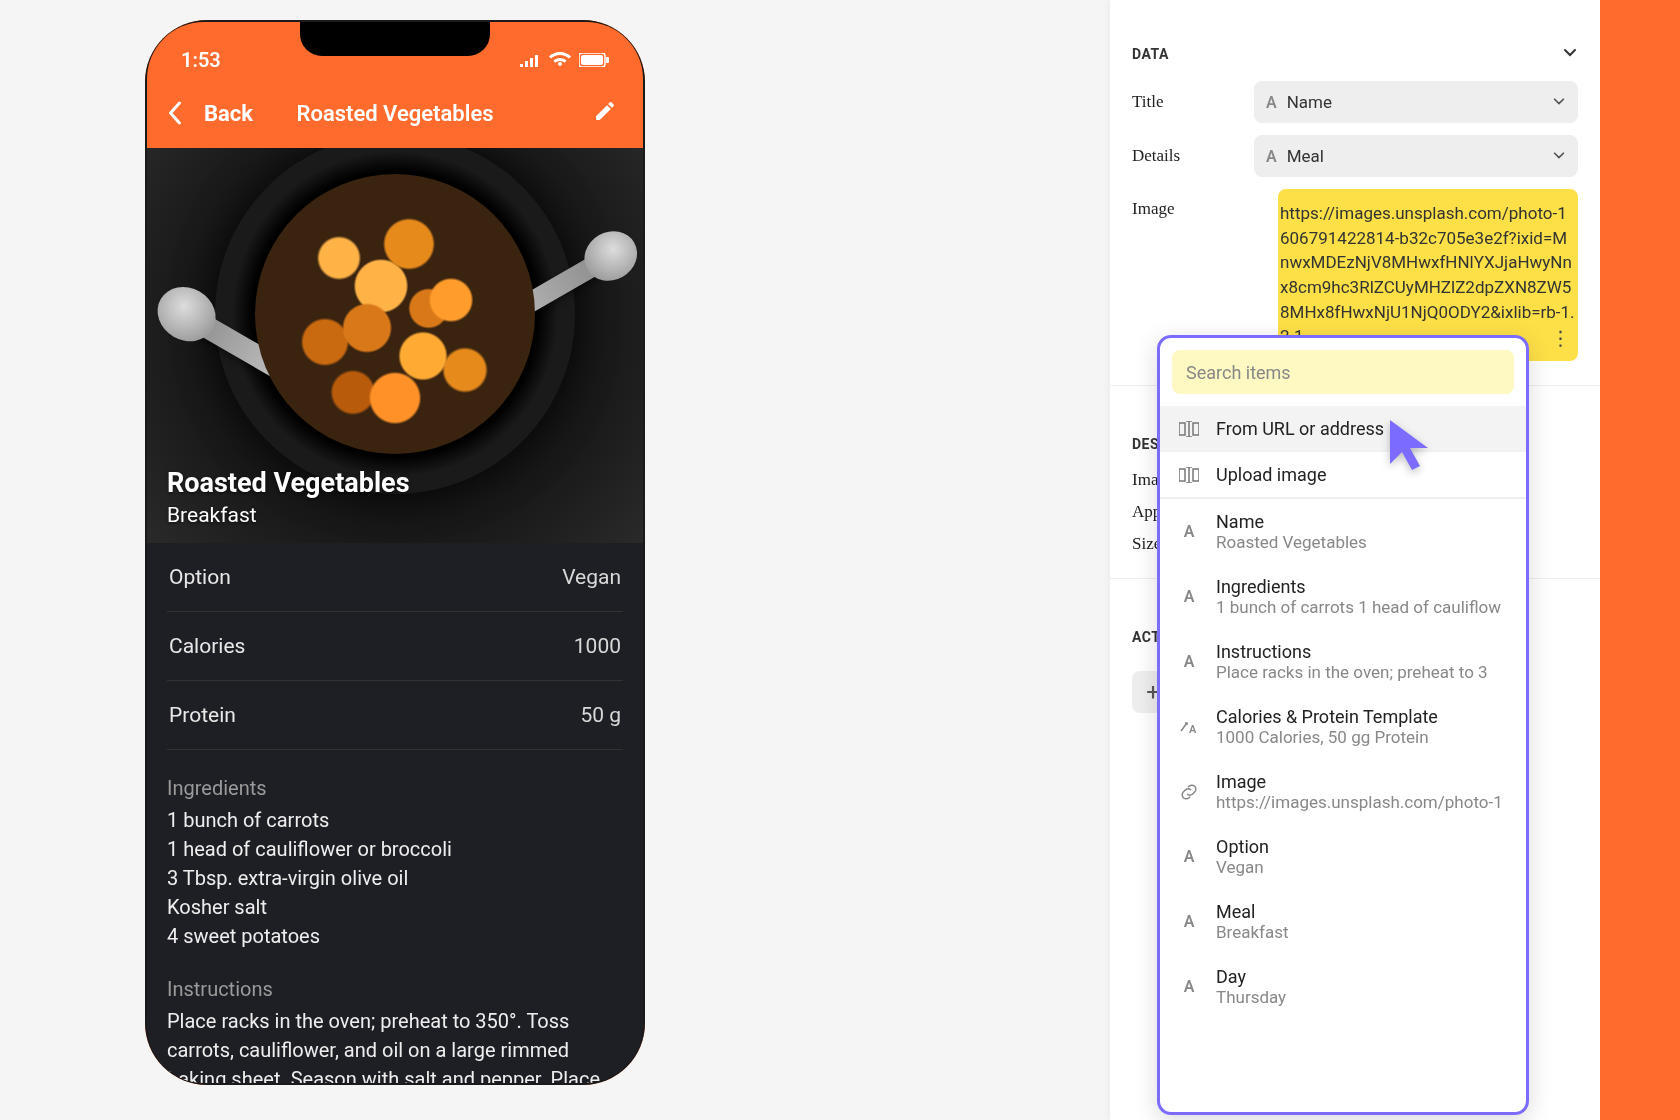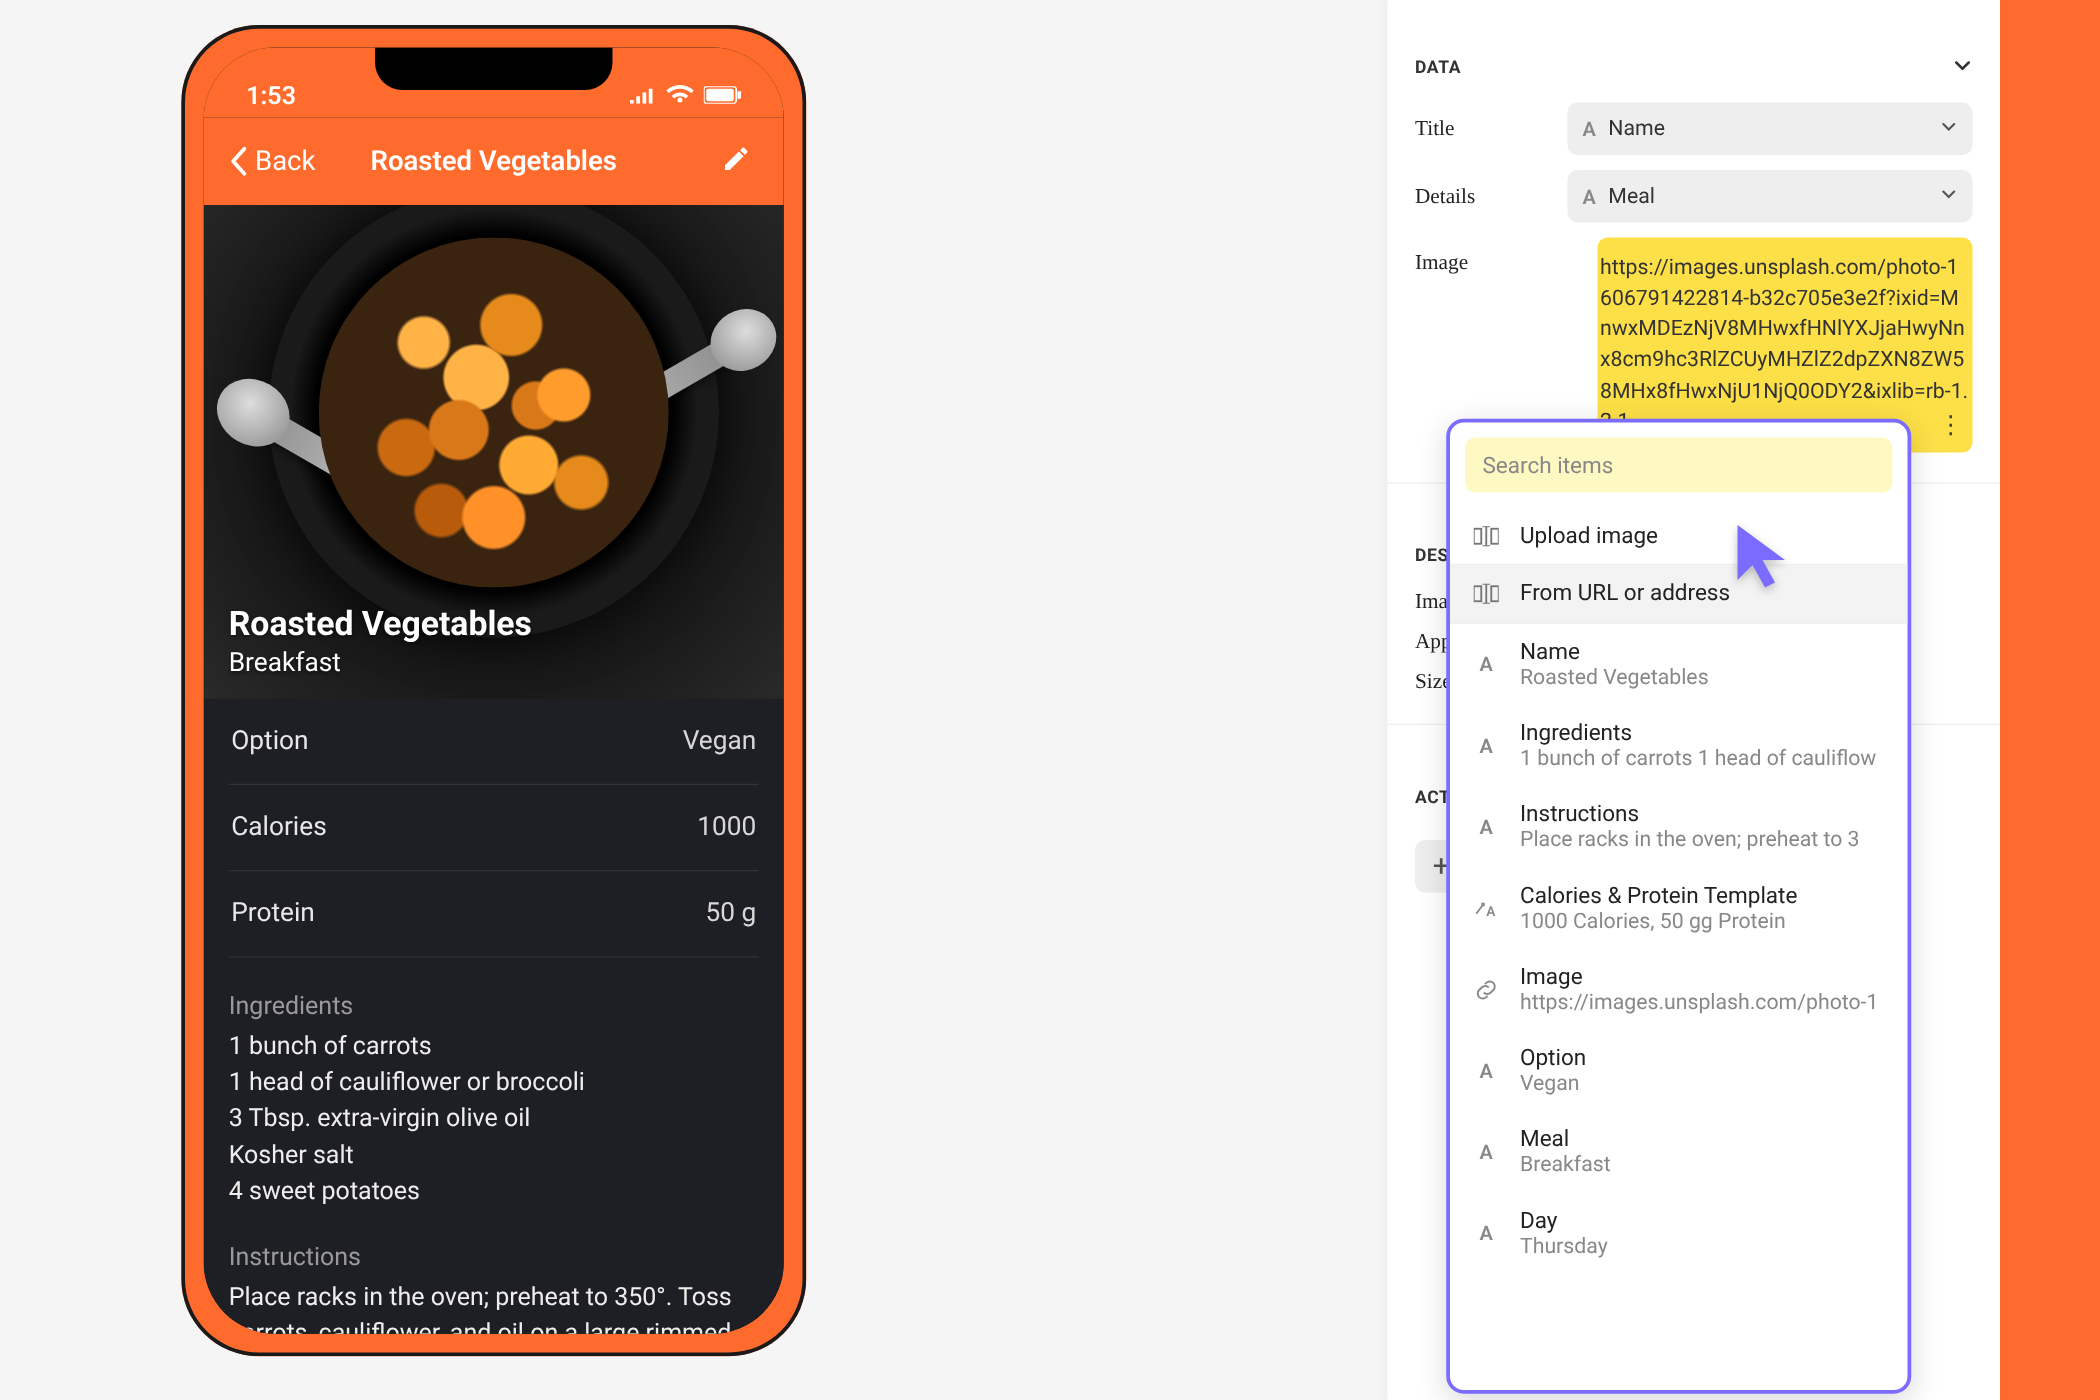--- a/index.html
+++ b/index.html
@@ -24,21 +24,21 @@
 
   
   .phone-wrap {
     position: absolute;
     left: 145px;
     top: 20px;
     width: 500px;
     height: 1065px;
     background: #ff6b2c;
     border-radius: 62px;
-    padding: 18px;
+    padding: 2px;
     box-shadow: 0 0 0 3px #1a1a1a inset;
   }
   .phone-inner {
     width: 100%;
     height: 100%;
     border-radius: 57px;
     overflow: hidden;
     background: #1a1a1a;
     position: relative;
   }
@@ -70,21 +70,21 @@
 
   .nav-bar {
     height: 70px;
     background: #ff6b2c;
     display: flex;
     align-items: center;
     padding: 0 20px;
     color: #fff;
     position: relative;
   }
-  .nav-back { display: flex; align-items: center; gap: 6px; font-size: 22px; font-weight: 400; }
+  .nav-back { display: flex; align-items: center; gap: 22px; font-size: 22px; font-weight: 700; }
   .nav-title { position: absolute; left: 50%; transform: translateX(-50%); font-size: 22px; font-weight: 600; }
   .nav-edit { position: absolute; right: 26px; }
 
   .hero {
     position: relative;
     height: 395px;
     background: radial-gradient(circle at 50% 45%, #1a1a1a 0%, #0d0d0d 40%, #2a2a2a 100%);
     overflow: hidden;
   }
   .plate {
@@ -456,44 +456,44 @@
 
 </div>
 
 <div class="popover">
   <div class="search-wrap">
     <div class="search-input">
       <span>Search items</span>
     </div>
   </div>
 
+  <div class="pop-item active">
+    <span class="pop-icon">
+      <svg width="20" height="16" viewBox="0 0 20 16">
+          <rect x="0" y="2" width="6" height="12" fill="none" stroke="#777" stroke-width="1.5"></rect>
+          <rect x="14" y="2" width="6" height="12" fill="none" stroke="#777" stroke-width="1.5"></rect>
+          <line x1="10" y1="0" x2="10" y2="16" stroke="#777" stroke-width="1.5"></line>
+          <line x1="7" y1="0" x2="13" y2="0" stroke="#777" stroke-width="1.5"></line>
+          <line x1="7" y1="16" x2="13" y2="16" stroke="#777" stroke-width="1.5"></line>
+        </svg>
+    </span>
+    <span class="pop-single">From URL or address</span>
+  </div>
   <div class="pop-item">
     <span class="pop-icon">
       <svg width="20" height="16" viewBox="0 0 20 16">
           <rect x="0" y="2" width="6" height="12" fill="none" stroke="#777" stroke-width="1.5"></rect>
           <rect x="14" y="2" width="6" height="12" fill="none" stroke="#777" stroke-width="1.5"></rect>
           <line x1="10" y1="0" x2="10" y2="16" stroke="#777" stroke-width="1.5"></line>
           <line x1="7" y1="0" x2="13" y2="0" stroke="#777" stroke-width="1.5"></line>
           <line x1="7" y1="16" x2="13" y2="16" stroke="#777" stroke-width="1.5"></line>
         </svg>
     </span>
     <span class="pop-single">Upload image</span>
   </div>
-  <div class="pop-item active">
-    <span class="pop-icon">
-      <svg width="20" height="16" viewBox="0 0 20 16">
-          <rect x="0" y="2" width="6" height="12" fill="none" stroke="#777" stroke-width="1.5"></rect>
-          <rect x="14" y="2" width="6" height="12" fill="none" stroke="#777" stroke-width="1.5"></rect>
-          <line x1="10" y1="0" x2="10" y2="16" stroke="#777" stroke-width="1.5"></line>
-          <line x1="7" y1="0" x2="13" y2="0" stroke="#777" stroke-width="1.5"></line>
-          <line x1="7" y1="16" x2="13" y2="16" stroke="#777" stroke-width="1.5"></line>
-        </svg>
-    </span>
-    <span class="pop-single">From URL or address</span>
-  </div>
 
   <div class="pop-divider"></div>
 
   <div class="pop-item no-border">
     <span class="pop-icon glyph-A">A</span>
     <div class="pop-text-col">
       <span class="pop-title">Name</span>
       <span class="pop-sub">Roasted Vegetables</span>
     </div>
   </div>

